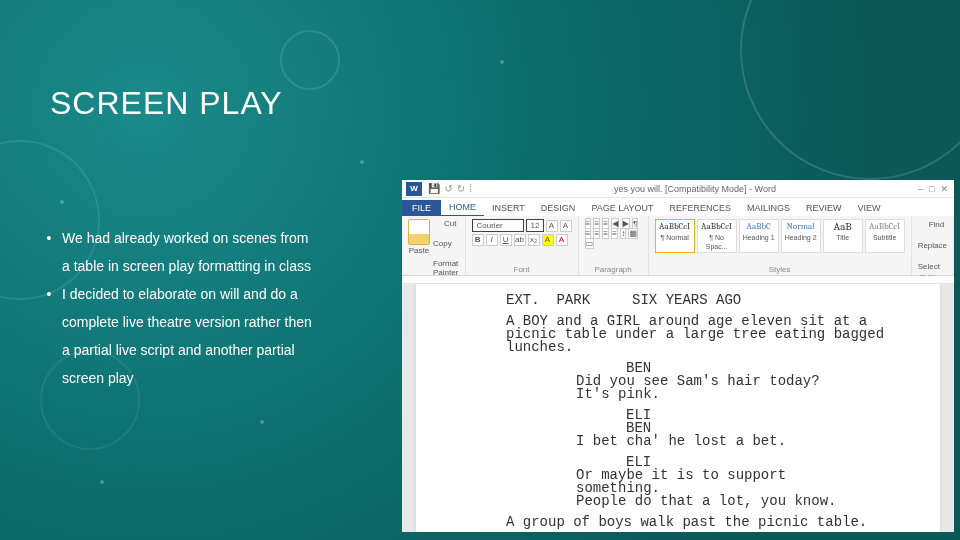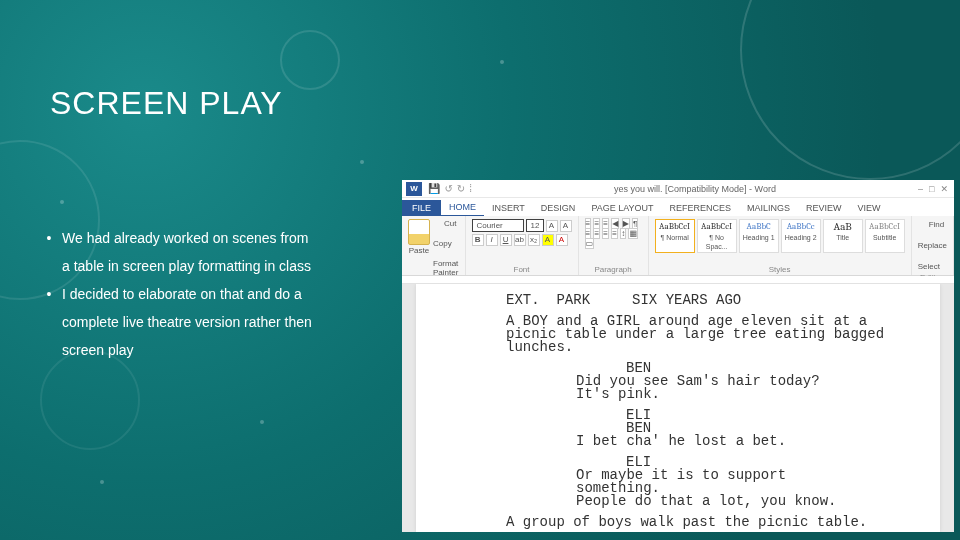--- a/index.html
+++ b/index.html
@@ -91,25 +91,29 @@
   <div class="row">
       <span class="bul">•</span>
       <span class="txt">We had already worked  on scenes from</span>
     </div>
   <div class="row">
       <span class="bul"></span>
       <span class="txt">a table in screen play formatting in class</span>
     </div>
   <div class="row">
       <span class="bul">•</span>
-      <span class="txt">I decided to elaborate on that and do a</span>
+      <span class="txt">I decided to elaborate on will and do a</span>
     </div>
   <div class="row">
       <span class="bul"></span>
       <span class="txt">complete live theatre version rather then</span>
+    </div>
+  <div class="row">
+      <span class="bul"></span>
+      <span class="txt">a partial live script and another partial</span>
     </div>
   <div class="row">
       <span class="bul"></span>
       <span class="txt">screen play</span>
     </div>
 </div>
 
 <div class="word">
   <div class="titlebar">
     <div class="wicon">W</div>
@@ -197,21 +201,21 @@
         </div>
       </div>
       <div class="gl">Paragraph</div>
     </div>
 
     <div class="rgroup" style="flex:1">
       <div class="styles">
         <div class="stylebox sel"><span class="pv">AaBbCcI</span><span>¶ Normal</span></div>
         <div class="stylebox"><span class="pv">AaBbCcI</span><span>¶ No Spac...</span></div>
         <div class="stylebox"><span class="pv" style="color:#4a7dc9">AaBbC</span><span>Heading 1</span></div>
-        <div class="stylebox"><span class="pv" style="color:#4a7dc9">AaBbCc</span><span>Heading 2</span></div>
+        <div class="stylebox"><span class="pv" style="color:#4a7dc9">Normal</span><span>Heading 2</span></div>
         <div class="stylebox"><span class="pv" style="font-size:11px">AaB</span><span>Title</span></div>
         <div class="stylebox"><span class="pv" style="color:#888">AaBbCcI</span><span>Subtitle</span></div>
       </div>
       <div class="gl">Styles</div>
     </div>
 
     <div class="rgroup" style="width:54px">
       <div class="edit-col">
         <span>Find</span>
         <span>Replace</span>

